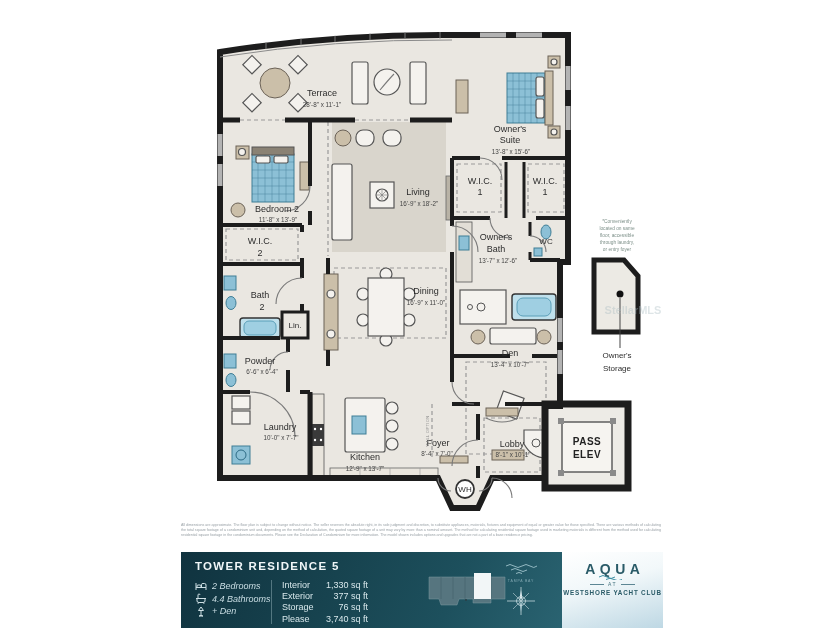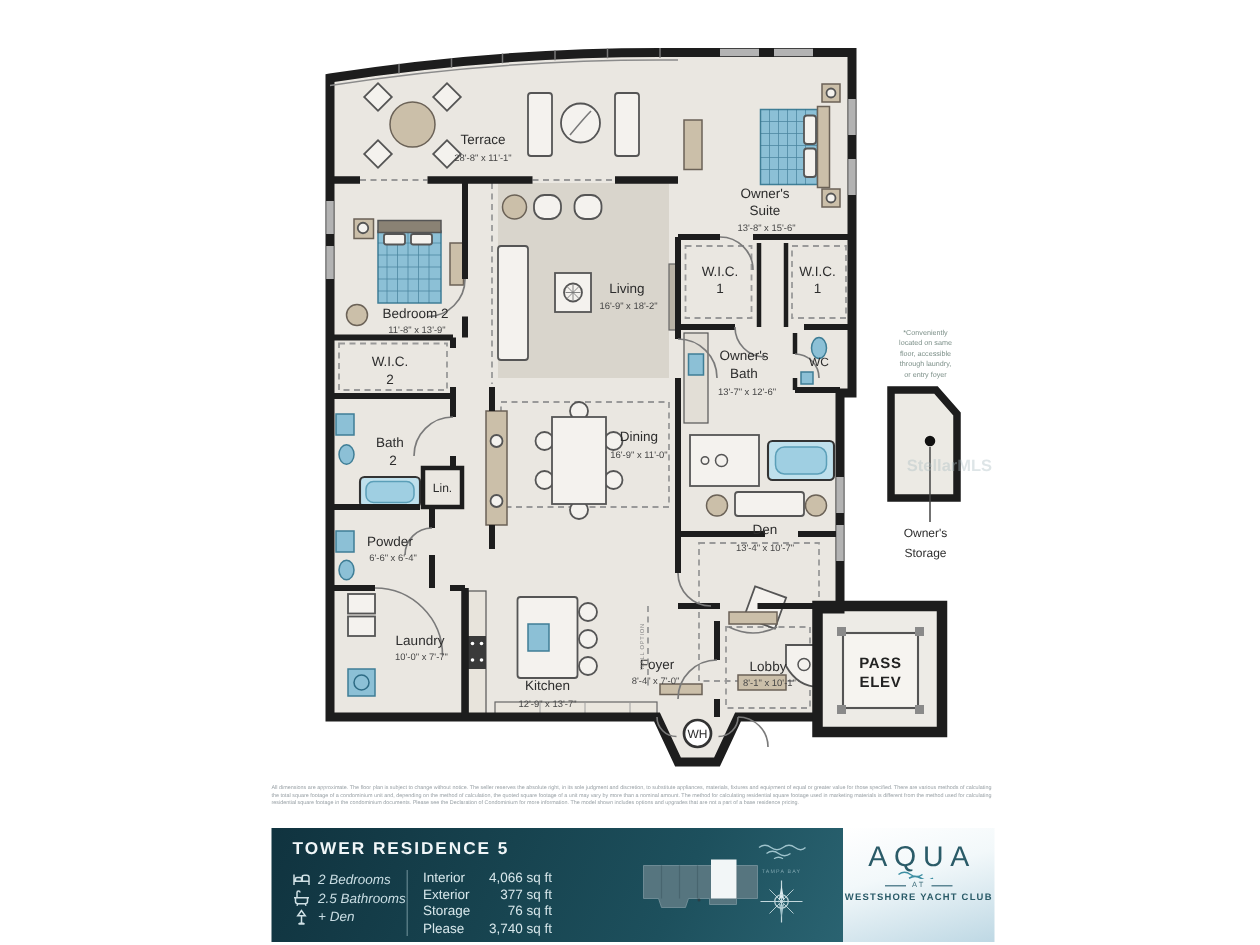--- a/index.html
+++ b/index.html
@@ -35,21 +35,21 @@
   .f-row{display:flex;align-items:center;height:12.5px;font-size:9px;color:#c9dde3;font-style:italic;}
   .f-row svg{margin-right:5px;}
   .f-div{position:absolute;left:90px;top:28px;width:1px;height:44px;background:rgba(200,225,232,.35);}
   .areas{position:absolute;left:101px;top:28px;width:86px;font-size:9px;color:#d7e7eb;}
   .arow{display:flex;justify-content:space-between;line-height:11.2px;}
   .keyplan{position:absolute;left:246px;top:15px;}
   .baycol{position:absolute;left:321px;top:8px;width:38px;text-align:center;}
   .baycap{font-size:3.5px;letter-spacing:.8px;color:#7fa6b0;margin-top:1px;}
   #logo-panel{position:absolute;left:381px;top:0;width:101px;height:76px;text-align:center;
     background:linear-gradient(165deg,#ffffff 0%,#f2f8fa 40%,#bed8e4 100%);}
-  .aqua{margin-top:9px;font-size:19px;letter-spacing:4.5px;text-indent:4.5px;color:#2a5b68;}
+  .aqua{margin-top:9px;font-size:14px;letter-spacing:4.5px;text-indent:4.5px;color:#2a5b68;font-weight:bold;}
   .aqua-wave{display:block;margin:-3px 0 0 36px;}
   .atrow{display:flex;align-items:center;justify-content:center;margin-top:1px;}
   .atrow .ln{width:14px;border-top:1px solid #5c8694;}
   .atrow .at{font-size:5px;letter-spacing:1.5px;color:#44727f;margin:0 4px;}
   .club{margin-top:2px;font-size:6.3px;font-weight:bold;letter-spacing:.8px;color:#2a5b68;}
 </style>
 </head>
 <body>
 
 <div id="page">
@@ -315,36 +315,36 @@
         <div class="f-row">
           <svg width="12" height="11" viewBox="0 0 12 11">
             <path d="M1,2 V9 M1,6.5 H11 V9 M2,6.5 V5 Q2,4 3,4 H5 Q6,4 6,5 V6.5 M6.5,6.5 V3.5 Q6.5,2.5 8,2.5 H9.5 Q11,2.5 11,4 V6.5" stroke="#cfe0e5" stroke-width="1" fill="none"></path>
           </svg>
           <span>2 Bedrooms</span>
         </div>
         <div class="f-row">
           <svg width="12" height="11" viewBox="0 0 12 11">
             <path d="M1,5.5 H11 M2,5.5 V8 Q2,9.5 4,9.5 H8 Q10,9.5 10,8 V5.5 M3,5.5 V2 Q3,1 4,1 Q5,1 5,2 M3.5,9.5 L3,10.8 M8.5,9.5 L9,10.8" stroke="#cfe0e5" stroke-width="1" fill="none"></path>
           </svg>
-          <span>2.5 Bathrooms</span>
+          <span>4.4 Bathrooms</span>
         </div>
         <div class="f-row">
           <svg width="12" height="11" viewBox="0 0 12 11">
             <path d="M6,1 L3.5,4.5 H8.5 Z M6,4.5 V9 M4,10 H8 M4,10 Q6,8.8 8,10" stroke="#cfe0e5" stroke-width="1" fill="none"></path>
           </svg>
           <span>+ Den</span>
         </div>
       </div>
 
       <div class="f-div"></div>
 
       <div class="areas">
         <div class="arow">
           <span>Interior</span>
-          <span>4,066 sq ft</span>
+          <span>1,330 sq ft</span>
         </div>
         <div class="arow">
           <span>Exterior</span>
           <span>377 sq ft</span>
         </div>
         <div class="arow">
           <span>Storage</span>
           <span>76 sq ft</span>
         </div>
         <div class="arow">

